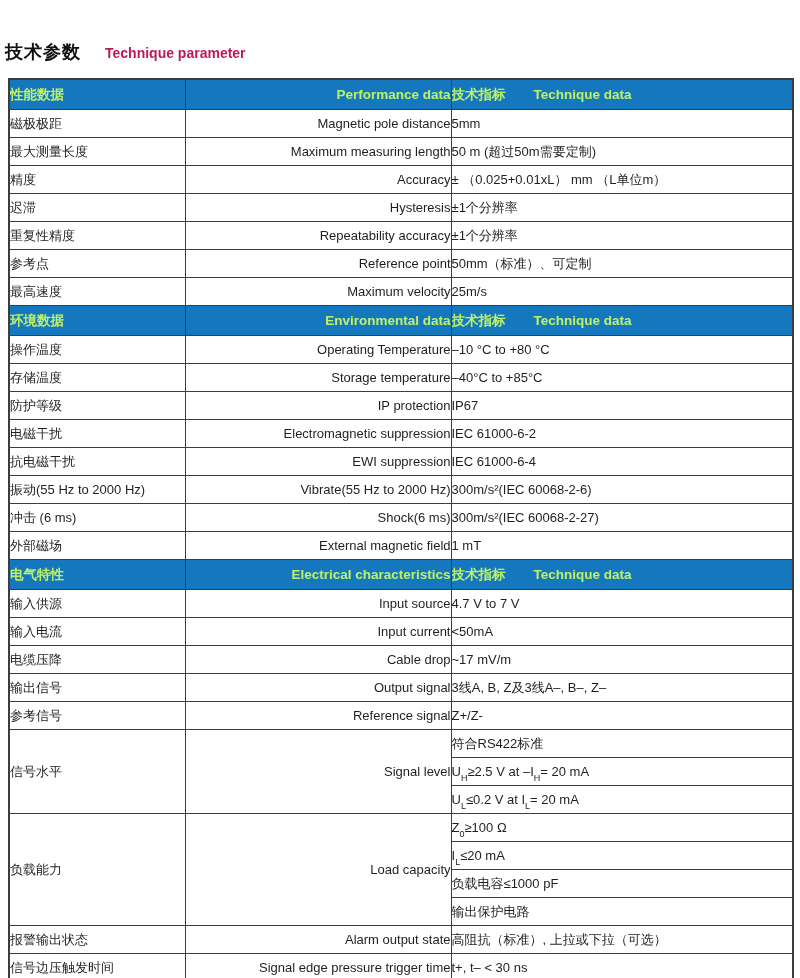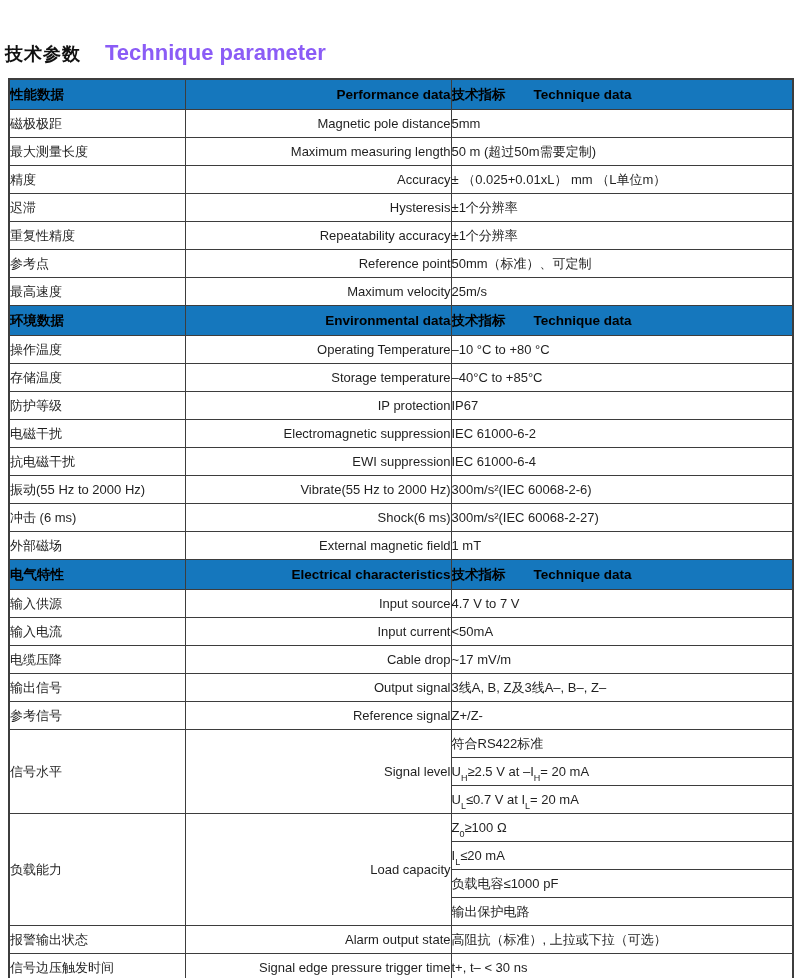--- a/index.html
+++ b/index.html
@@ -6,37 +6,37 @@
   body{
     width:800px;height:978px;position:relative;
     font-family:"Liberation Sans","DejaVu Sans",sans-serif;
     color:#1f1f1f;-webkit-font-smoothing:antialiased;
   }
   .page-title{
     position:absolute;left:5px;top:25px;
     display:flex;align-items:baseline;gap:24px;white-space:nowrap;margin-top:15px;
   }
   .page-title .cn{font-size:18px;font-weight:bold;color:#111;letter-spacing:1px;}
-  .page-title .en{font-size:22px;font-weight:bold;color:#8b5cf6;text-align:center;}
+  .page-title .en{font-size:14px;font-weight:bold;color:#be185d;text-align:center;}
   table.spec{
     position:absolute;left:8px;top:78px;width:784px;
     border-collapse:collapse;table-layout:fixed;
     border:2px solid #3d3d3d;
   }
   table.spec td{
     border:1px solid #3d3d3d;
     font-size:13px;height:27px;padding:0;
     vertical-align:middle;background:#ffffff;
     overflow:hidden;white-space:nowrap;
   }
   td.c1{padding-left:16px;}
   td.c2{padding-left:30px;text-align:right;}
   td.c3{padding-left:48px;}
   tr.sec td{
-    background:#1577bd;color:#000000;font-weight:bold;
+    background:#1577bd;color:#bef264;font-weight:bold;
     height:29px;font-size:13.5px;
   }
   tr.sec .tech-en{margin-left:28px;}
   sub{font-size:9px;line-height:0;}
   .val sub{position:relative;top:1px;}
 </style>
 </head>
 <body>
 
 <div class="page-title">
@@ -172,21 +172,21 @@
 
     <tr>
       <td class="c1" rowspan="3">信号水平</td>
       <td class="c2" rowspan="3">Signal level</td>
       <td class="c3 val">符合RS422标准</td>
     </tr>
     <tr>
       <td class="c3 val"><span>U</span><sub>H</sub><span>≥2.5 V at –I</span><sub>H</sub><span>= 20 mA</span></td>
     </tr>
     <tr>
-      <td class="c3 val"><span>U</span><sub>L</sub><span>≤0.7 V at I</span><sub>L</sub><span>= 20 mA</span></td>
+      <td class="c3 val"><span>U</span><sub>L</sub><span>≤0.2 V at I</span><sub>L</sub><span>= 20 mA</span></td>
     </tr>
 
     <tr>
       <td class="c1" rowspan="4">负载能力</td>
       <td class="c2" rowspan="4">Load capacity</td>
       <td class="c3 val"><span>Z</span><sub>0</sub><span>≥100 Ω</span></td>
     </tr>
     <tr>
       <td class="c3 val"><span>I</span><sub>L</sub><span>≤20 mA</span></td>
     </tr>

